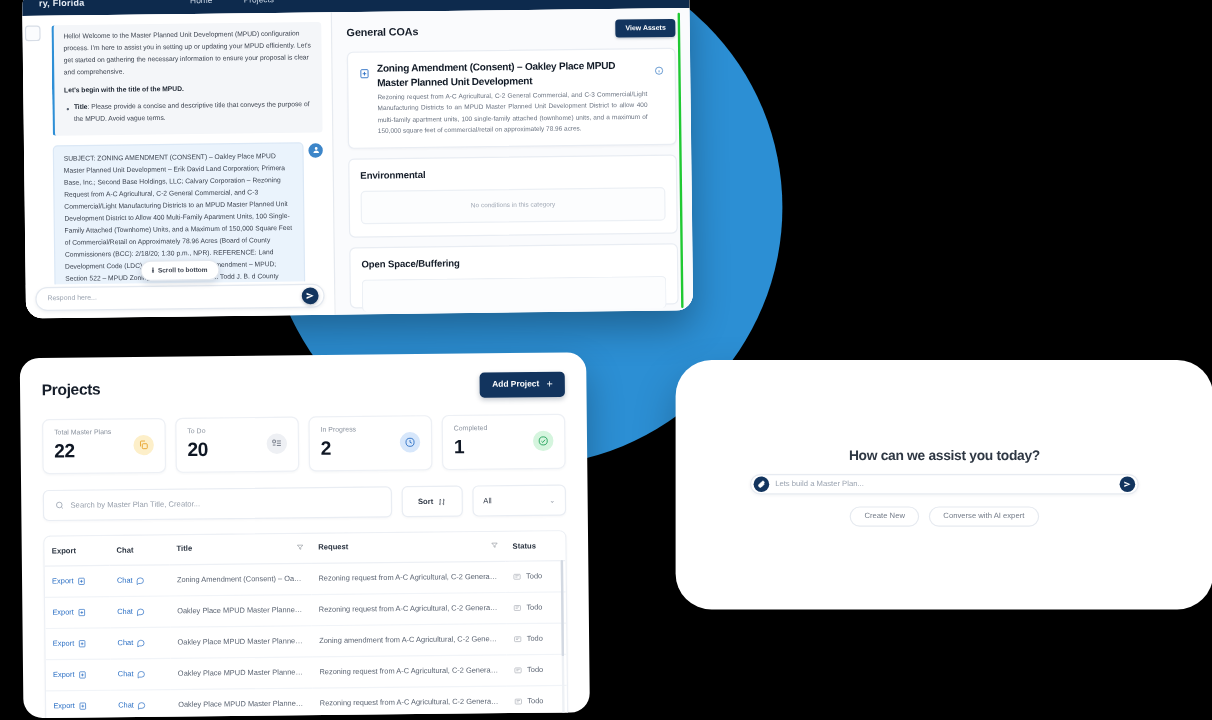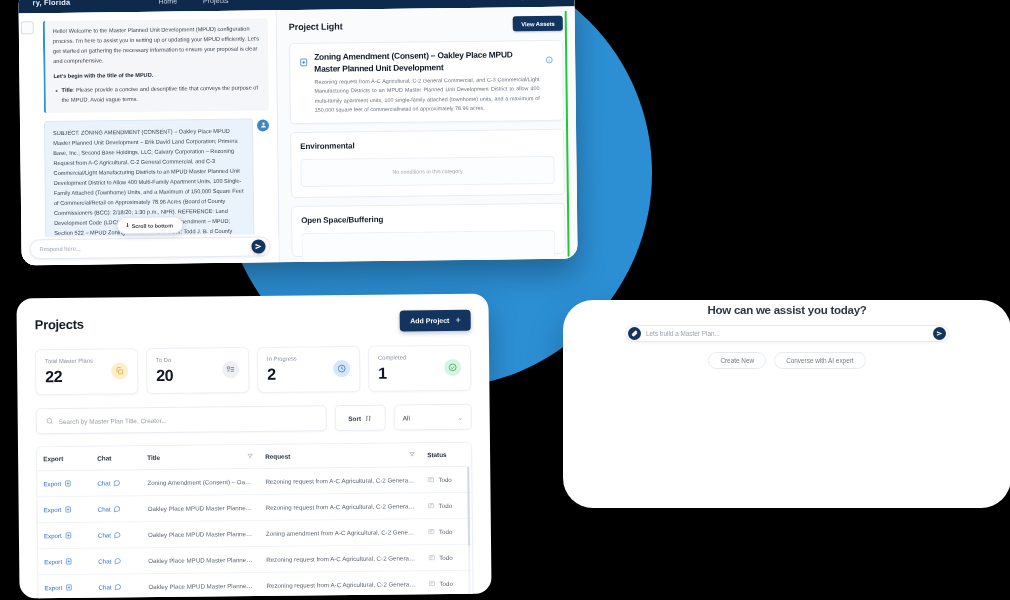--- a/index.html
+++ b/index.html
@@ -280,21 +280,21 @@
   }
   .tbl-scrollbar i { display: block; width: 100%; height: 62%; background: #d3d9e2; border-radius: 2px; }
 
   
   #assist-window {
     left: 563px; top: 300px;
     width: 448px; height: 208px;
     border-radius: 30px;
     box-shadow: 0 16px 34px rgba(0,0,0,.26);
     z-index: 4;
-    display: flex; justify-content: center;
+    display: flex; align-items: center; justify-content: center;
     overflow: hidden;
   }
   .assist-inner { width: 100%; padding: 0 62px; text-align: center; margin-top: 4px; }
   .assist-title { font-size: 11.5px; font-weight: 700; color: #2e3743; letter-spacing: -.25px; margin-bottom: 9px; }
   .assist-input {
     height: 17px; background: #fff;
     border: 1px solid #e7ebf1; border-radius: 10px;
     display: flex; align-items: center; padding: 0 2px 0 2px; gap: 5px;
     box-shadow: 0 1px 3px rgba(20,40,70,.06);
   }
@@ -373,21 +373,21 @@
               <svg viewBox="0 0 24 24">
                   <path d="M3 20l18-8L3 4v5l12 3-12 3z"></path>
                 </svg>
             </div>
           </div>
         </div>
       </div>
 
       <div class="coa-col">
         <div class="coa-head">
-          <h2>Project Light</h2>
+          <h2>General COAs</h2>
           <div class="view-assets-btn">View Assets</div>
         </div>
 
         <div class="coa-card">
           <div class="coa-card-top">
             <span class="coa-file-icon">
               <svg viewBox="0 0 24 24" fill="none" stroke="#2b6fc4" stroke-width="2">
                 <rect x="4" y="3" width="16" height="18" rx="2"></rect>
                   <path d="M12 8v8M8 12h8"></path>
               </svg>

